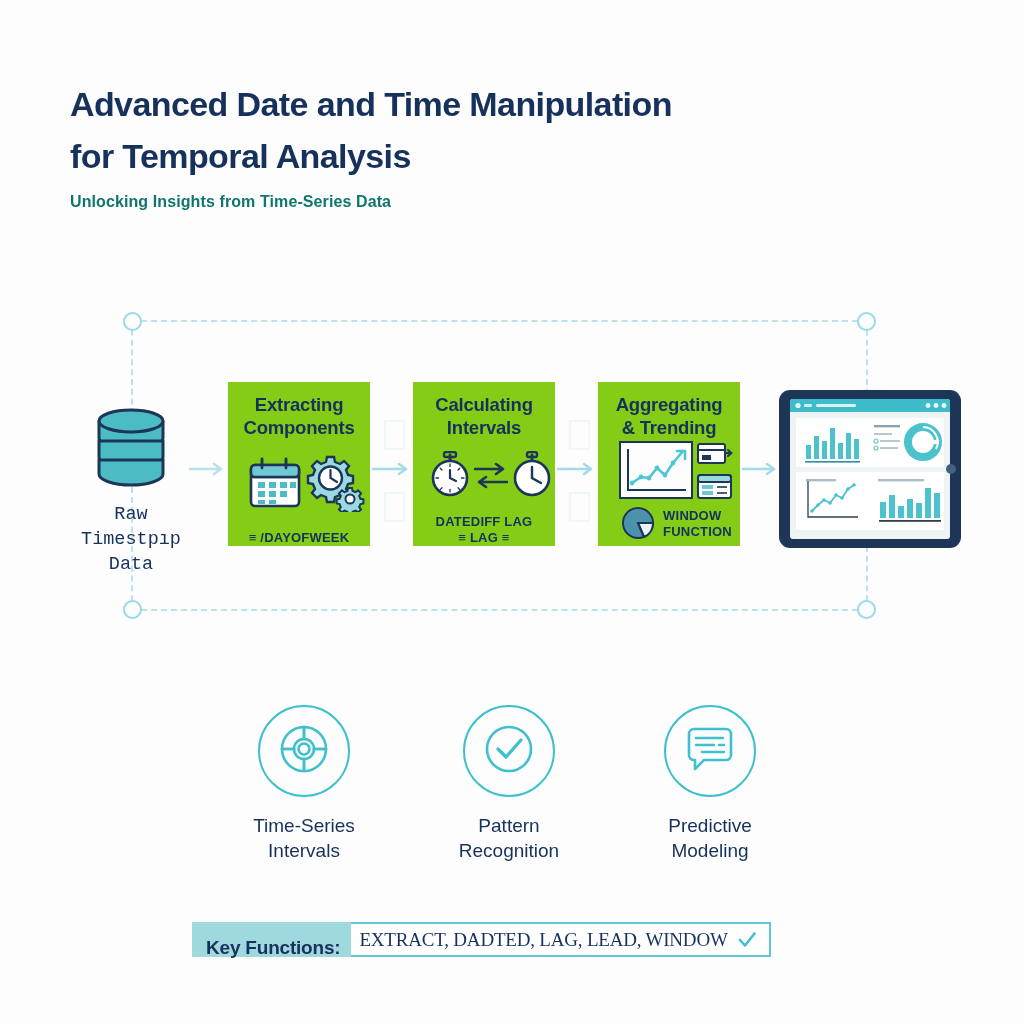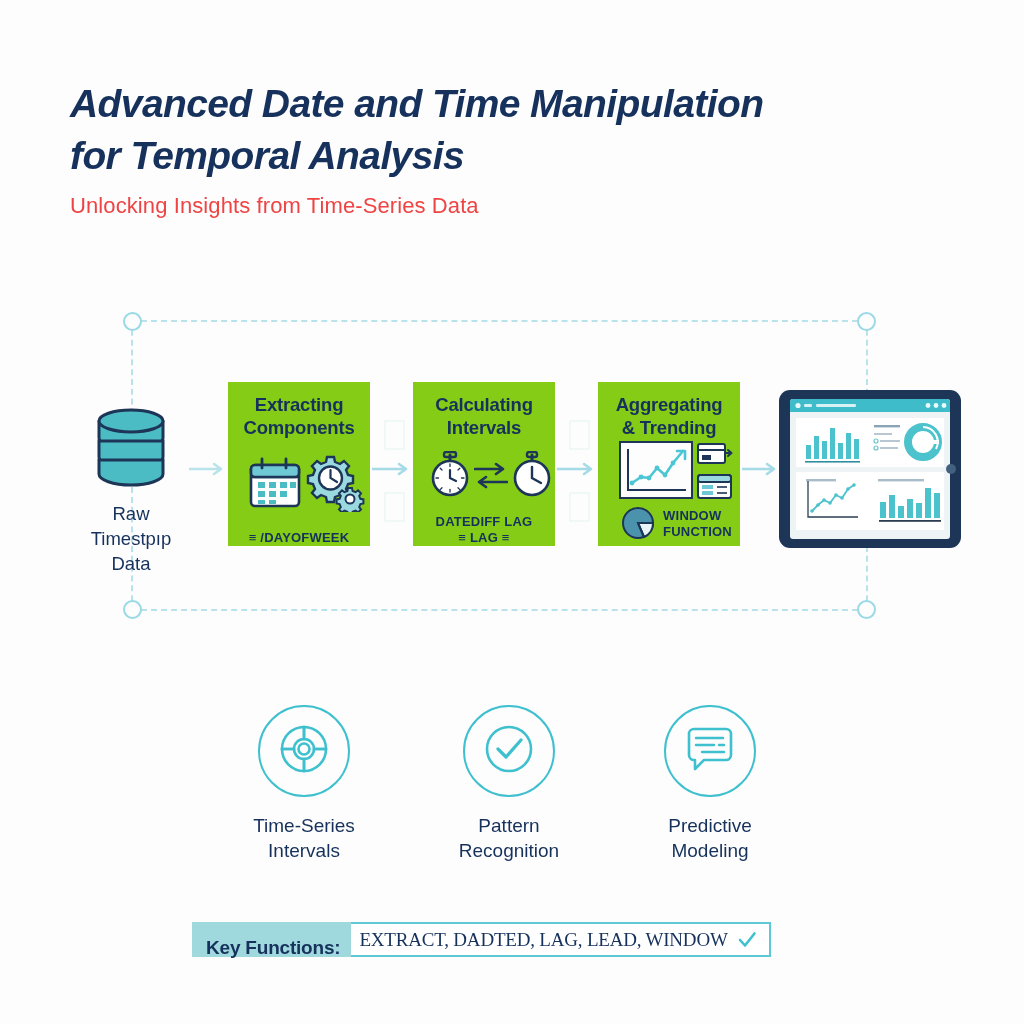--- a/index.html
+++ b/index.html
@@ -9,46 +9,46 @@
     font-family:"Liberation Sans", sans-serif;
     color:#16315c;
     overflow:hidden;
     position:relative;
   }
   .stage{position:absolute;inset:0;}
 
   
   .title{
     position:absolute;left:70px;top:78px;width:870px;
-    font-size:39px;line-height:52px;font-weight:bold;
-    letter-spacing:-0.6px;color:#16315c;font-style:italic;
+    font-size:34px;line-height:52px;font-weight:bold;
+    letter-spacing:-0.6px;color:#16315c;
   }
   .title .l2{display:block;}
   .subtitle{
     position:absolute;left:70px;top:193px;
-    font-size:22px;color:#ef4444;font-weight:normal;
+    font-size:16px;color:#0f766e;font-weight:bold;
     letter-spacing:0.1px;
   }
 
   
   .frame{position:absolute;left:131px;top:320px;width:737px;height:291px;}
   .frame .edge{position:absolute;background:transparent;}
   .frame .top{left:0;top:0;width:100%;height:0;border-top:2px dashed #b9e3ea;}
   .frame .bottom{left:0;bottom:0;width:100%;height:0;border-top:2px dashed #b9e3ea;}
   .frame .left{left:0;top:0;height:100%;width:0;border-left:2px dashed #b9e3ea;}
   .frame .right{right:0;top:0;height:100%;width:0;border-left:2px dashed #b9e3ea;}
   .corner{
     position:absolute;width:15px;height:15px;border-radius:50%;
     border:2.5px solid #9ad9e5;background:#fdfdfd;
   }
   .c-tl{left:-8px;top:-8px;} .c-tr{right:-8px;top:-8px;}
   .c-bl{left:-8px;bottom:-8px;} .c-br{right:-8px;bottom:-8px;}
 
   
-  .db-group{position:absolute;left:72px;top:405px;width:118px;text-align:center;}
+  .db-group{position:absolute;left:72px;top:405px;width:118px;text-align:center;font-family:Liberation Mono, monospace;}
   .db-label{margin-top:8px;font-size:18.5px;line-height:25px;color:#16315c;}
 
   .arrow{position:absolute;height:14px;}
   .arrow svg{display:block;}
 
   .stage-box{
     position:absolute;top:382px;width:142px;height:164px;
     background:#84cc16;
     display:flex;flex-direction:column;align-items:center;
   }

